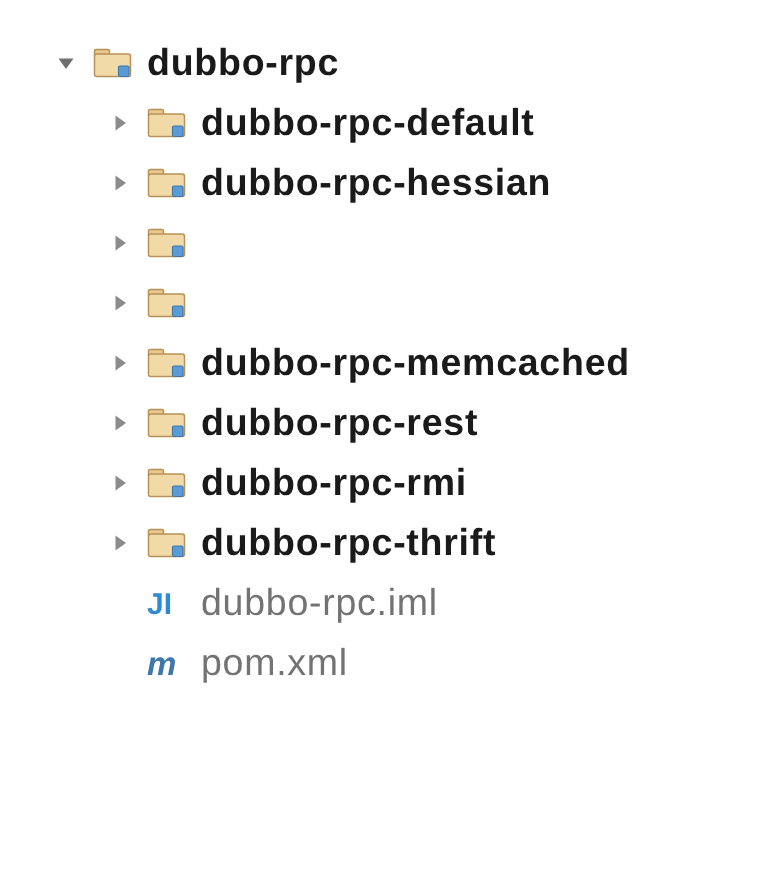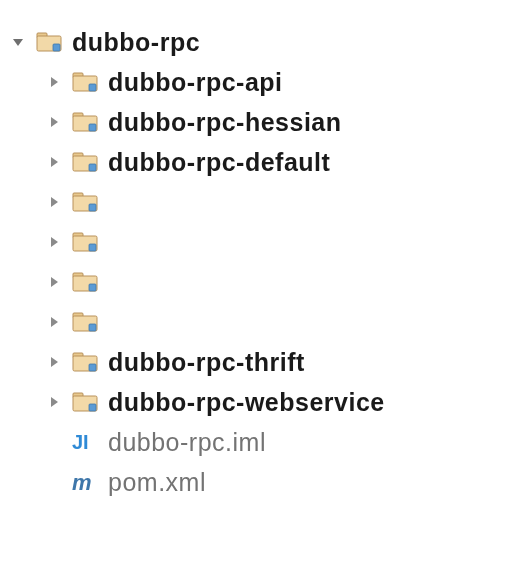--- a/index.html
+++ b/index.html
@@ -8,21 +8,21 @@
     width: 512px;
     height: 586px;
     background: #ffffff;
     font-family: "Lucida Grande", "Helvetica Neue", Arial, sans-serif;
     font-size: 25px;
     font-weight: 700;
     color: #1a1a1a;
     -webkit-font-smoothing: antialiased;
   }
   .tree {
-    padding: 22px 0 0 10px;
+    padding: 22px 0 0 36px;
   }
   .row {
     display: flex;
     align-items: center;
     height: 40px;
     line-height: 40px;
     white-space: nowrap;
   }
   .indent-0 { padding-left: 0; }
   .indent-1 { padding-left: 36px; }
@@ -115,21 +115,21 @@
           </svg>
   </span>
 
   <span class="icon">
     <svg width="26" height="22" viewBox="0 0 26 22">
       <rect class="folder-tab" x="1" y="2" width="10" height="5" rx="1"></rect>
       <rect class="folder-body" x="1" y="5" width="24" height="15" rx="1.5"></rect>
       <rect class="folder-dot" x="17" y="13" width="7" height="7" rx="1"></rect>
     </svg>
   </span>
-<span class="label">dubbo-rpc-api</span>
+<span class="label">dubbo-rpc-default</span>
       </div>
       <div class="row indent-1">
   <span class="toggle tri-right">
     <svg width="14" height="14" viewBox="0 0 14 14">
             <polygon points="4,2 11,7 4,12" fill="#8b8b8b"></polygon>
           </svg>
   </span>
 
   <span class="icon">
     <svg width="26" height="22" viewBox="0 0 26 22">
@@ -147,115 +147,101 @@
           </svg>
   </span>
 
   <span class="icon">
     <svg width="26" height="22" viewBox="0 0 26 22">
       <rect class="folder-tab" x="1" y="2" width="10" height="5" rx="1"></rect>
       <rect class="folder-body" x="1" y="5" width="24" height="15" rx="1.5"></rect>
       <rect class="folder-dot" x="17" y="13" width="7" height="7" rx="1"></rect>
     </svg>
   </span>
-<span class="label">dubbo-rpc-default</span>
-      </div>
-      <div class="row indent-1">
-  <span class="toggle tri-right">
-    <svg width="14" height="14" viewBox="0 0 14 14">
-            <polygon points="4,2 11,7 4,12" fill="#8b8b8b"></polygon>
-          </svg>
-  </span>
-
-  <span class="icon">
-    <svg width="26" height="22" viewBox="0 0 26 22">
-      <rect class="folder-tab" x="1" y="2" width="10" height="5" rx="1"></rect>
-      <rect class="folder-body" x="1" y="5" width="24" height="15" rx="1.5"></rect>
-      <rect class="folder-dot" x="17" y="13" width="7" height="7" rx="1"></rect>
-    </svg>
-  </span>
-      </div>
-      <div class="row indent-1">
-  <span class="toggle tri-right">
-    <svg width="14" height="14" viewBox="0 0 14 14">
-            <polygon points="4,2 11,7 4,12" fill="#8b8b8b"></polygon>
-          </svg>
-  </span>
-
-  <span class="icon">
-    <svg width="26" height="22" viewBox="0 0 26 22">
-      <rect class="folder-tab" x="1" y="2" width="10" height="5" rx="1"></rect>
-      <rect class="folder-body" x="1" y="5" width="24" height="15" rx="1.5"></rect>
-      <rect class="folder-dot" x="17" y="13" width="7" height="7" rx="1"></rect>
-    </svg>
-  </span>
-      </div>
-      <div class="row indent-1">
-  <span class="toggle tri-right">
-    <svg width="14" height="14" viewBox="0 0 14 14">
-            <polygon points="4,2 11,7 4,12" fill="#8b8b8b"></polygon>
-          </svg>
-  </span>
-
-  <span class="icon">
-    <svg width="26" height="22" viewBox="0 0 26 22">
-      <rect class="folder-tab" x="1" y="2" width="10" height="5" rx="1"></rect>
-      <rect class="folder-body" x="1" y="5" width="24" height="15" rx="1.5"></rect>
-      <rect class="folder-dot" x="17" y="13" width="7" height="7" rx="1"></rect>
-    </svg>
-  </span>
-      </div>
-      <div class="row indent-1">
-  <span class="toggle tri-right">
-    <svg width="14" height="14" viewBox="0 0 14 14">
-            <polygon points="4,2 11,7 4,12" fill="#8b8b8b"></polygon>
-          </svg>
-  </span>
-
-  <span class="icon">
-    <svg width="26" height="22" viewBox="0 0 26 22">
-      <rect class="folder-tab" x="1" y="2" width="10" height="5" rx="1"></rect>
-      <rect class="folder-body" x="1" y="5" width="24" height="15" rx="1.5"></rect>
-      <rect class="folder-dot" x="17" y="13" width="7" height="7" rx="1"></rect>
-    </svg>
-  </span>
+      </div>
+      <div class="row indent-1">
+  <span class="toggle tri-right">
+    <svg width="14" height="14" viewBox="0 0 14 14">
+            <polygon points="4,2 11,7 4,12" fill="#8b8b8b"></polygon>
+          </svg>
+  </span>
+
+  <span class="icon">
+    <svg width="26" height="22" viewBox="0 0 26 22">
+      <rect class="folder-tab" x="1" y="2" width="10" height="5" rx="1"></rect>
+      <rect class="folder-body" x="1" y="5" width="24" height="15" rx="1.5"></rect>
+      <rect class="folder-dot" x="17" y="13" width="7" height="7" rx="1"></rect>
+    </svg>
+  </span>
+      </div>
+      <div class="row indent-1">
+  <span class="toggle tri-right">
+    <svg width="14" height="14" viewBox="0 0 14 14">
+            <polygon points="4,2 11,7 4,12" fill="#8b8b8b"></polygon>
+          </svg>
+  </span>
+
+  <span class="icon">
+    <svg width="26" height="22" viewBox="0 0 26 22">
+      <rect class="folder-tab" x="1" y="2" width="10" height="5" rx="1"></rect>
+      <rect class="folder-body" x="1" y="5" width="24" height="15" rx="1.5"></rect>
+      <rect class="folder-dot" x="17" y="13" width="7" height="7" rx="1"></rect>
+    </svg>
+  </span>
+<span class="label">dubbo-rpc-memcached</span>
+      </div>
+      <div class="row indent-1">
+  <span class="toggle tri-right">
+    <svg width="14" height="14" viewBox="0 0 14 14">
+            <polygon points="4,2 11,7 4,12" fill="#8b8b8b"></polygon>
+          </svg>
+  </span>
+
+  <span class="icon">
+    <svg width="26" height="22" viewBox="0 0 26 22">
+      <rect class="folder-tab" x="1" y="2" width="10" height="5" rx="1"></rect>
+      <rect class="folder-body" x="1" y="5" width="24" height="15" rx="1.5"></rect>
+      <rect class="folder-dot" x="17" y="13" width="7" height="7" rx="1"></rect>
+    </svg>
+  </span>
+<span class="label">dubbo-rpc-rest</span>
+      </div>
+      <div class="row indent-1">
+  <span class="toggle tri-right">
+    <svg width="14" height="14" viewBox="0 0 14 14">
+            <polygon points="4,2 11,7 4,12" fill="#8b8b8b"></polygon>
+          </svg>
+  </span>
+
+  <span class="icon">
+    <svg width="26" height="22" viewBox="0 0 26 22">
+      <rect class="folder-tab" x="1" y="2" width="10" height="5" rx="1"></rect>
+      <rect class="folder-body" x="1" y="5" width="24" height="15" rx="1.5"></rect>
+      <rect class="folder-dot" x="17" y="13" width="7" height="7" rx="1"></rect>
+    </svg>
+  </span>
+<span class="label">dubbo-rpc-rmi</span>
       </div>
       <div class="row indent-1">
   <span class="toggle tri-right">
     <svg width="14" height="14" viewBox="0 0 14 14">
             <polygon points="4,2 11,7 4,12" fill="#8b8b8b"></polygon>
           </svg>
   </span>
 
   <span class="icon">
     <svg width="26" height="22" viewBox="0 0 26 22">
       <rect class="folder-tab" x="1" y="2" width="10" height="5" rx="1"></rect>
       <rect class="folder-body" x="1" y="5" width="24" height="15" rx="1.5"></rect>
       <rect class="folder-dot" x="17" y="13" width="7" height="7" rx="1"></rect>
     </svg>
   </span>
 <span class="label">dubbo-rpc-thrift</span>
       </div>
       <div class="row indent-1">
-  <span class="toggle tri-right">
-    <svg width="14" height="14" viewBox="0 0 14 14">
-            <polygon points="4,2 11,7 4,12" fill="#8b8b8b"></polygon>
-          </svg>
-  </span>
-
-  <span class="icon">
-    <svg width="26" height="22" viewBox="0 0 26 22">
-      <rect class="folder-tab" x="1" y="2" width="10" height="5" rx="1"></rect>
-      <rect class="folder-body" x="1" y="5" width="24" height="15" rx="1.5"></rect>
-      <rect class="folder-dot" x="17" y="13" width="7" height="7" rx="1"></rect>
-    </svg>
-  </span>
-<span class="label">dubbo-rpc-webservice</span>
-      </div>
-      <div class="row indent-1">
   <span class="toggle blank"></span>
 
   <span class="icon">
     <svg width="26" height="22" viewBox="0 0 26 22">
       <text x="0" y="18" font-size="20" class="iml-glyph">JI</text>
     </svg>
   </span>
 <span class="label regular">dubbo-rpc.iml</span>
       </div>
       <div class="row indent-1">

